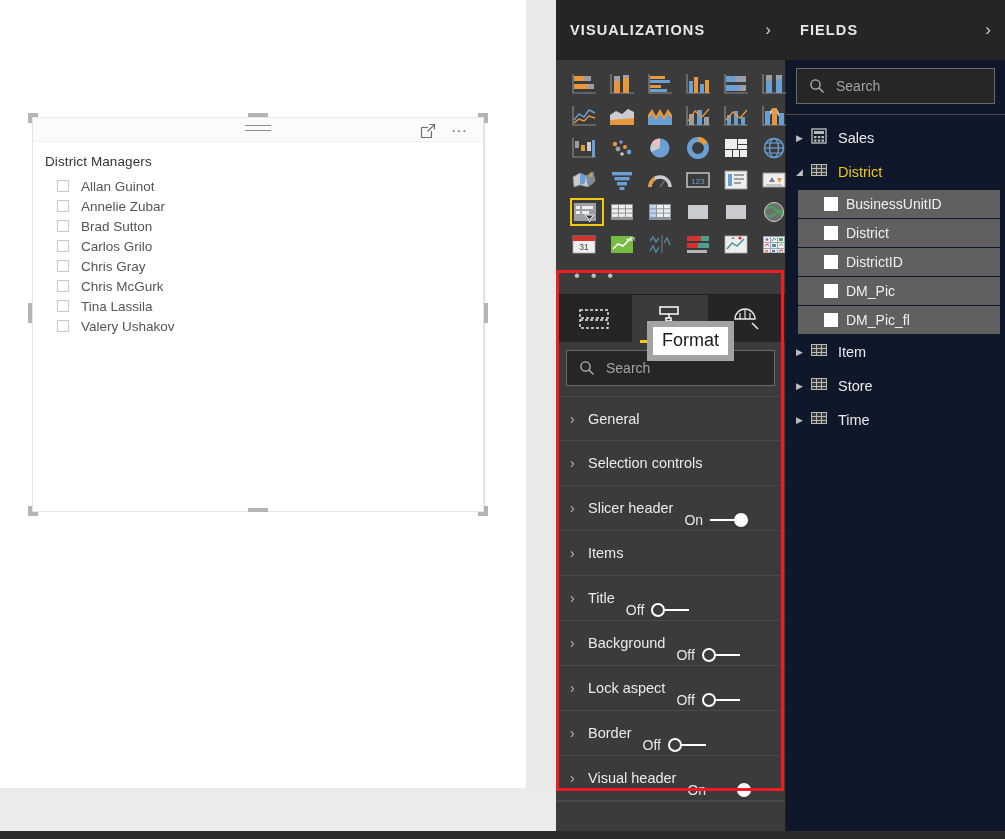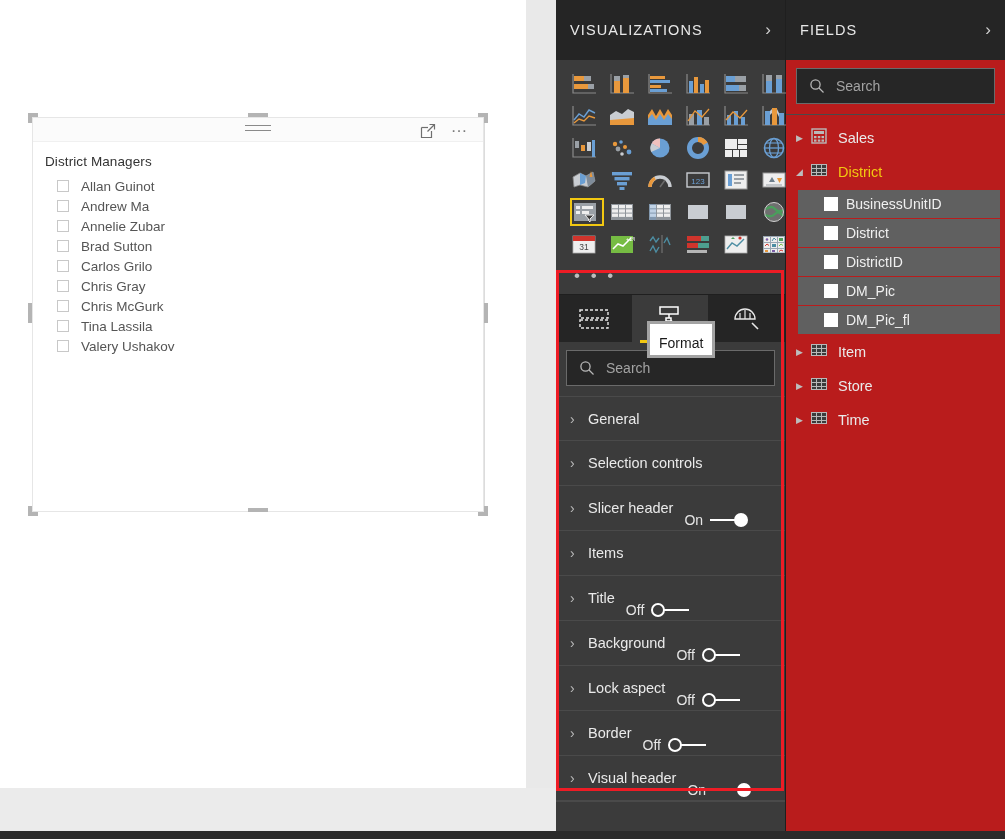--- a/index.html
+++ b/index.html
@@ -87,21 +87,21 @@
   .viz-pane {
     position: absolute; left: 556px; top: 0; width: 230px; height: 831px;
     background: #3b3b3b;
     border-right: 1px solid #1f1f1f;
   }
   .pane-header {
     height: 60px; background: #252525; position: relative;
     display: flex; align-items: center; padding-left: 14px;
   }
   .pane-title {
-    color: #e8e8e8; font-size: 14.5px; letter-spacing: 1.1px; font-weight: 400;
+    color: #e8e8e8; font-size: 14.5px; letter-spacing: 1.1px; font-weight: 700;
   }
   .pane-chev {
     position: absolute; right: 14px; top: 50%; transform: translateY(-50%);
     color: #d0d0d0; font-size: 17px;
   }
 
   .viz-grid {
     padding: 10px 10px 4px 14px;
     display: grid; grid-template-columns: repeat(6, 36px);
     grid-auto-rows: 30px; gap: 2px 2px;
@@ -164,29 +164,29 @@
 
   
   .red-box {
     position: absolute; left: 556px; top: 270px; width: 228px; height: 521px;
     border: 3px solid #ee1c25; pointer-events: none; z-index: 40;
   }
 
   
   .tooltip {
     position: absolute; left: 647px; top: 321px;
-    background: #ffffff; color: #1a1a1a; font-size: 14px;
-    padding: 11px 9px 4px 9px; border: 3px solid #a3a3a3; z-index: 60;
+    background: #ffffff; color: #1a1a1a; font-size: 18px;
+    padding: 3px 9px 4px 9px; border: 6px solid #a3a3a3; z-index: 60;
     white-space: nowrap;
   }
 
   
   .fields-pane {
     position: absolute; left: 786px; top: 0; width: 219px; height: 831px;
-    background: #b91c1c;
+    background: #0f172a;
   }
   .fld-search-row { padding: 8px 10px 10px 10px; }
   .fld-search {
     height: 36px; background: #262626; border: 1px solid #6a6a6a;
     display: flex; align-items: center; padding-left: 12px;
   }
   .fld-search .ph { color: #a3a3a3; font-size: 14px; margin-left: 11px; }
   .fld-sep { height: 1px; background: #4a4a4a; }
 
   .fld-tree { padding-top: 6px; }
@@ -252,24 +252,20 @@
         </div>
         <div class="vh-ellipsis">…</div>
       </div>
 
       <div class="slicer-body">
         <div class="slicer-title">District Managers</div>
         <div id="slicer-items">
             <div class="slicer-item">
               <span class="slicer-box"></span>
               <span class="slicer-label">Allan Guinot</span>
-            </div>
-            <div class="slicer-item">
-              <span class="slicer-box"></span>
-              <span class="slicer-label">Andrew Ma</span>
             </div>
             <div class="slicer-item">
               <span class="slicer-box"></span>
               <span class="slicer-label">Annelie Zubar</span>
             </div>
             <div class="slicer-item">
               <span class="slicer-box"></span>
               <span class="slicer-label">Brad Sutton</span>
             </div>
             <div class="slicer-item">

